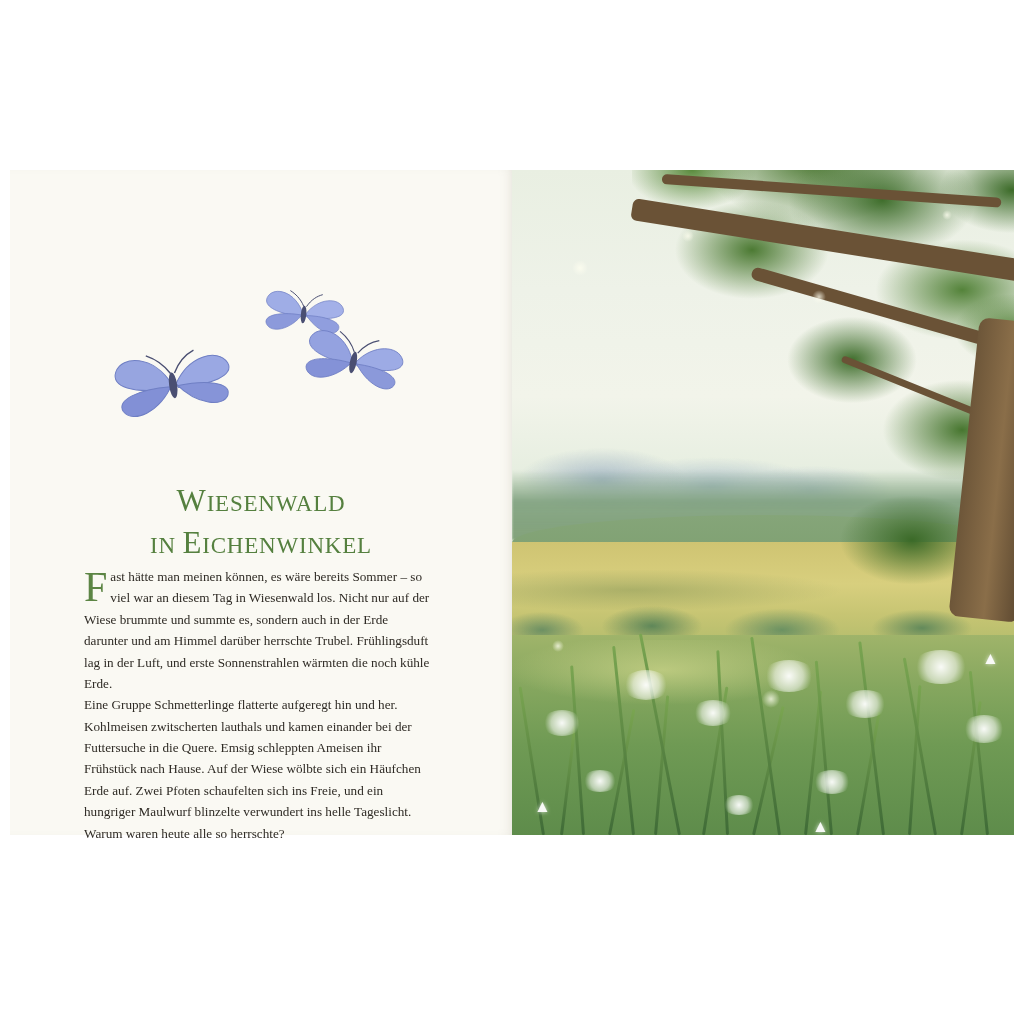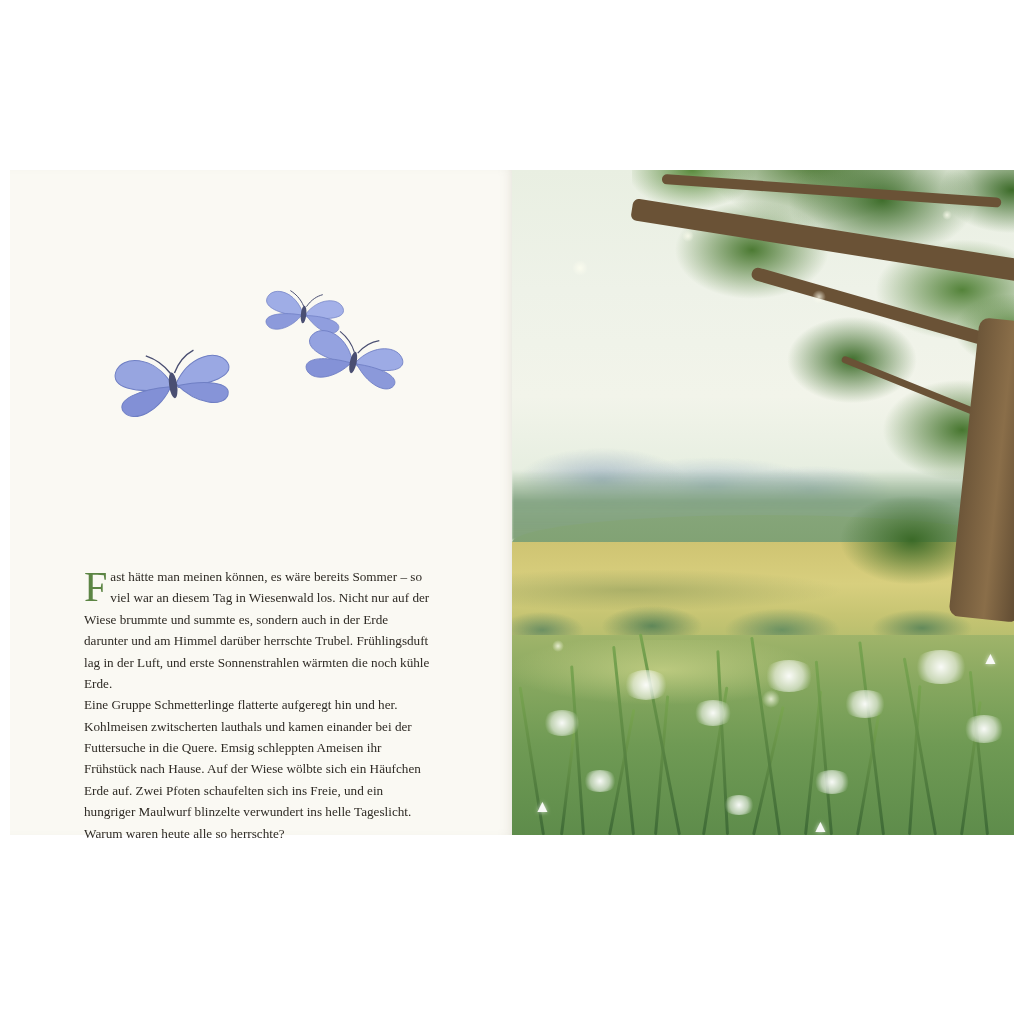--- a/index.html
+++ b/index.html
@@ -271,20 +271,24 @@
             <path d="M62 52 C46 78, 18 86, 10 72 C4 60, 28 52, 60 54 Z" fill="#8492d7"></path>
             <path d="M66 52 C82 26, 112 22, 120 38 C126 52, 100 58, 68 56 Z" fill="#9dabe5"></path>
             <path d="M66 52 C84 76, 110 82, 116 70 C121 58, 96 52, 68 54 Z" fill="#8b99da"></path>
           </g>
           <ellipse cx="63" cy="53" rx="4" ry="13" fill="#4a4f72"></ellipse>
           <path d="M62 41 C56 30, 48 24, 40 20" stroke="#4a4f72" stroke-width="1.4" fill="none"></path>
           <path d="M66 41 C72 30, 80 24, 88 21" stroke="#4a4f72" stroke-width="1.4" fill="none"></path>
         </svg>
       </div>
 
+      <div class="title-block">
+        <span class="title-line"><span class="cap">W</span><span>IESENWALD</span></span>
+        <span class="title-line">IN <span class="cap">E</span><span>ICHENWINKEL</span></span>
+      </div>
 
       <div class="body-text">
         <p><span class="dropcap">F</span><span>ast hätte man meinen können, es wäre bereits Sommer – so viel war an diesem Tag in Wiesenwald los. Nicht nur auf der Wiese brummte und summte es, sondern auch in der Erde darunter und am Himmel darüber herrschte Trubel. Frühlingsduft lag in der Luft, und erste Sonnenstrahlen wärmten die noch kühle Erde.</span></p>
         <p>Eine Gruppe Schmetterlinge flatterte aufgeregt hin und her. Kohlmeisen zwitscherten lauthals und kamen einander bei der Futtersuche in die Quere. Emsig schleppten Ameisen ihr Frühstück nach Hause. Auf der Wiese wölbte sich ein Häufchen Erde auf. Zwei Pfoten schaufelten sich ins Freie, und ein hungriger Maulwurf blinzelte verwundert ins helle Tageslicht.</p>
         <p>Warum waren heute alle so herrschte?</p>
       </div>
 
     </div>
 
     <div class="page-right">

